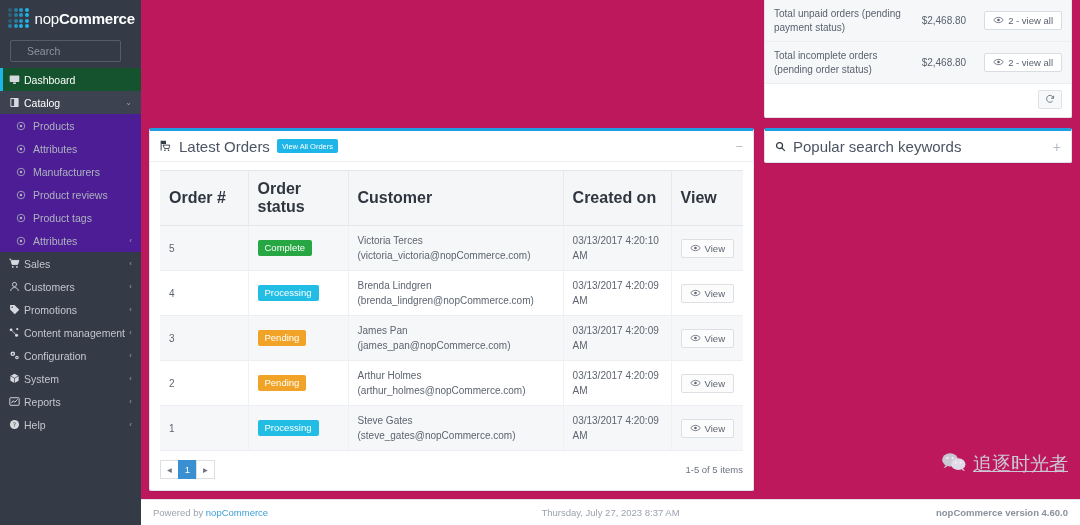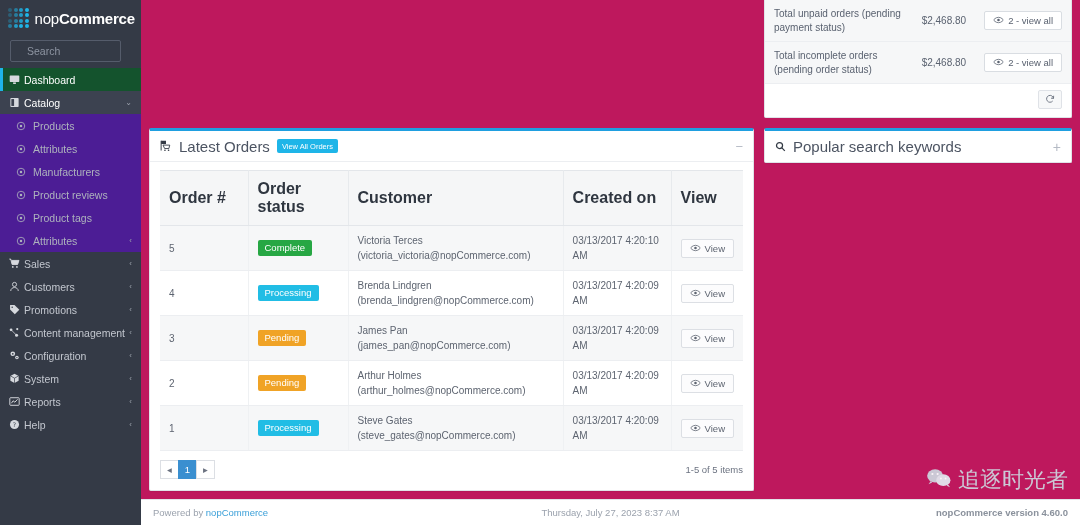--- a/index.html
+++ b/index.html
@@ -229,25 +229,26 @@
   .footer .f-left { white-space: nowrap; }
   .footer .f-left a { color: #3a9fd8; text-decoration: none; }
   .footer .f-center {
     position: absolute; left: 0; right: 0; text-align: center;
     pointer-events: none;
   }
   .footer .f-right { margin-left: auto; font-weight: bold; color: #8a919c; white-space: nowrap; z-index:1;}
 
   
   .watermark {
-    position: absolute; right: 12px; bottom: 4px;
+    position: absolute; right: 12px; bottom: 22px;
     display: flex; align-items: center; gap: 6px;
-    color: #ccd2dc; font-size: 22px;
+    color: #ccd2dc; font-size: 19px;
     opacity: .95; pointer-events: none;
     font-family: "DejaVu Sans", sans-serif;
+    text-decoration: underline;
   }
   .wm-icon { flex: 0 0 auto; }
 </style>
 </head>
 <body>
 
 <aside class="sidebar">
 
   <div class="logo-wrap">
     <span class="logo-dots">

